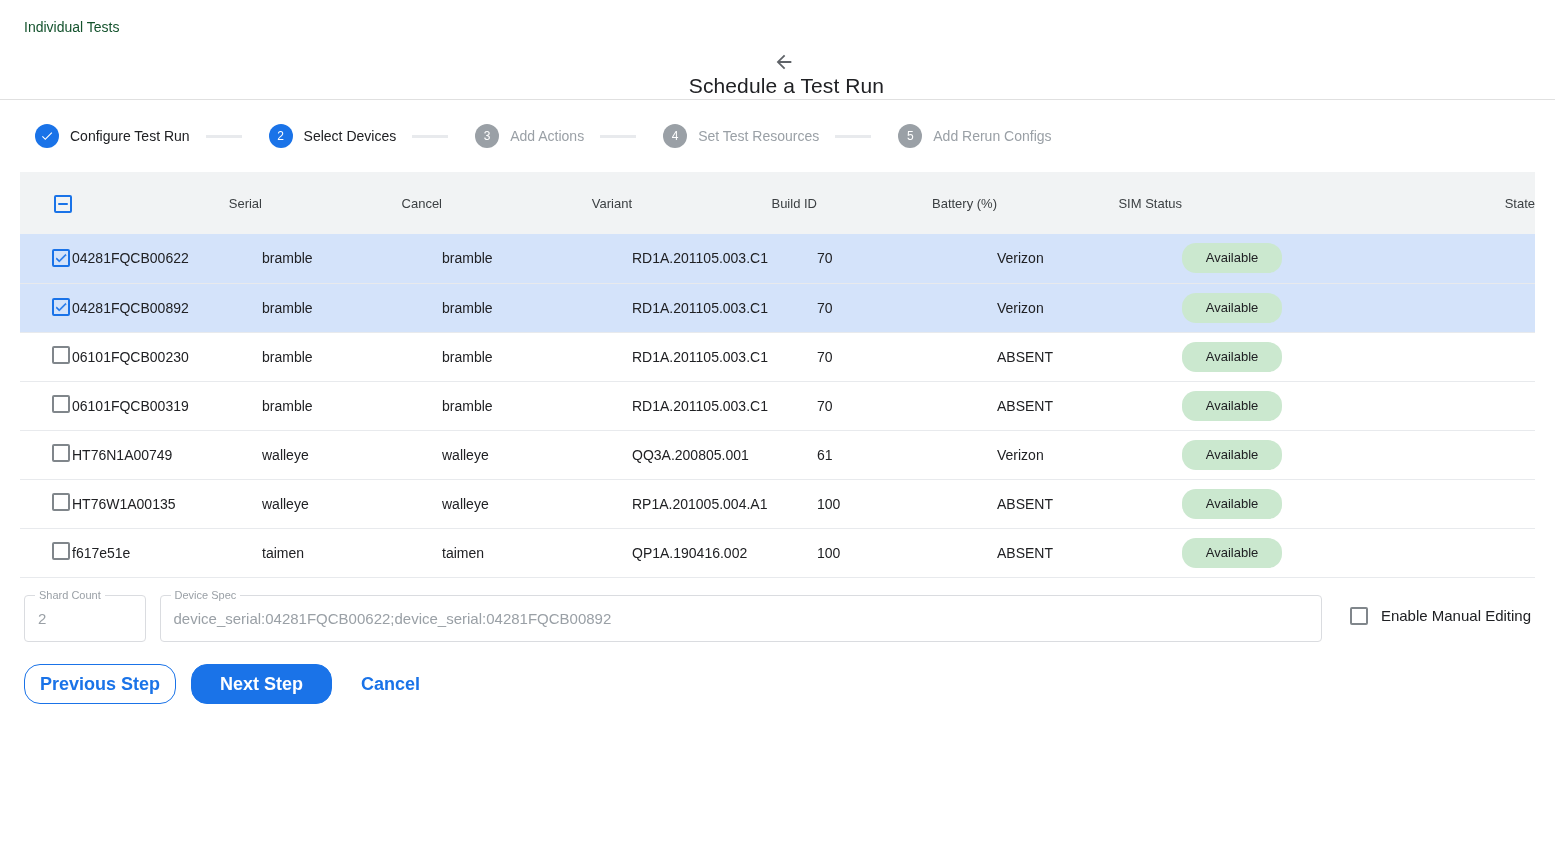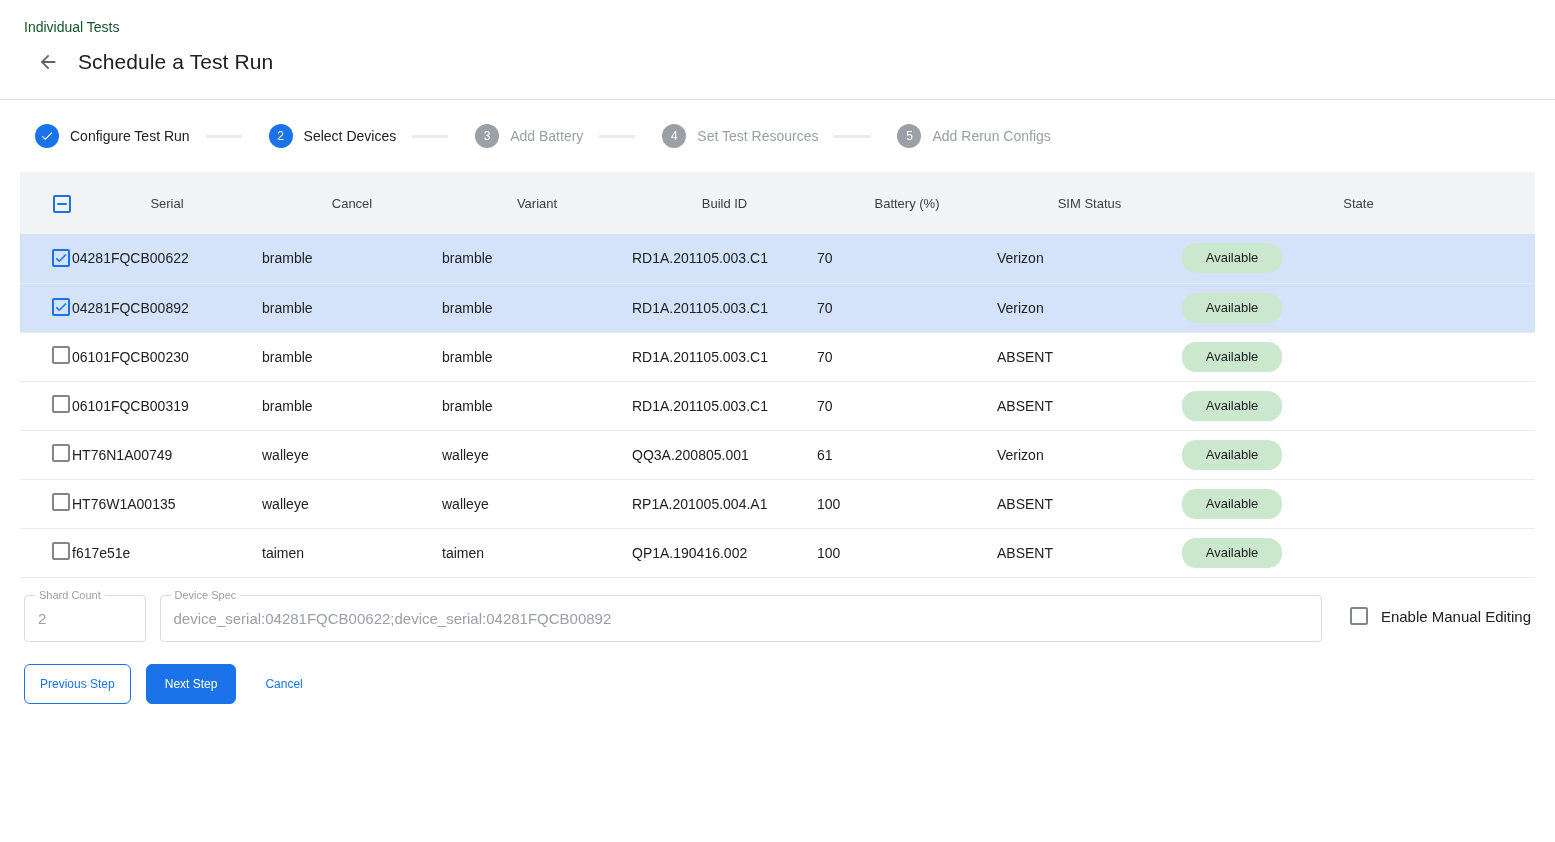--- a/index.html
+++ b/index.html
@@ -22,20 +22,21 @@
   .breadcrumb {
     font-size: 14px;
     color: #14532d;
     line-height: 18px;
     margin-left: 0px;
   }
   .title-row {
     display: flex;
     align-items: center;
     margin-top: 14px;
+    flex-direction: column;
   }
   .back-btn {
     width: 24px; height: 24px;
     display: flex; align-items: center; justify-content: center;
     margin-left: 12px;
     cursor: pointer;
   }
   .back-btn svg { display: block; }
   .page-title {
     font-size: 21px;
@@ -86,21 +87,21 @@
     width: 1515px;
   }
   table.devices {
     width: 100%;
     border-collapse: collapse;
     table-layout: fixed;
     font-size: 14px;
   }
   table.devices thead tr { background: #f1f3f4; height: 62px; }
   table.devices th {
-    text-align: center;
+    text-align: right;
     font-weight: 400;
     color: #3c4043;
     font-size: 13px;
     padding: 0;
     vertical-align: middle;
   }
   table.devices tbody tr {
     height: 49px;
     border-bottom: 1px solid #e8eaed;
     background: #ffffff;
@@ -182,57 +183,57 @@
     padding: 0 13px;
     white-space: nowrap;
     overflow: hidden;
     text-overflow: ellipsis;
   }
   .field-shard { width: 136px; }
   .field-spec  { width: 1303px; margin-left: 14px; }
 
   .manual-edit {
     display: flex;
-    align-items: flex-end;
+    align-items: center;
     margin-left: 28px;
     margin-top: 12px;
     white-space: nowrap;
   }
   .manual-edit .cb { width: 18px; height: 18px; }
   .manual-edit .lbl {
     font-size: 15px;
     color: #202124;
     margin-left: 13px;
   }
 
   
   .actions {
     display: flex;
     align-items: center;
     padding: 22px 24px 0 24px;
   }
   .btn {
     font-family: "Liberation Sans", sans-serif;
-    font-size: 12px;
-    font-weight: 400;
-    border-radius: 6px;
+    font-size: 18px;
+    font-weight: 700;
+    border-radius: 16px;
     cursor: pointer;
     line-height: 16px;
   }
   .btn-outline {
     background: #fff;
     border: 1px solid #1a73e8;
     color: #1a73e8;
     padding: 11px 15px;
   }
   .btn-primary {
     background: #1a73e8;
     border: 1px solid #1a73e8;
     color: #fff;
-    padding: 11px 18px;
+    padding: 11px 28px;
     margin-left: 15px;
   }
   .btn-text {
     background: transparent;
     border: none;
     color: #1a73e8;
     padding: 11px 14px;
     margin-left: 15px;
   }
 </style>
@@ -264,21 +265,21 @@
   <div class="step-connector"></div>
 
   <div class="step">
     <div class="step-circle active">2</div>
     <div class="step-label strong">Select Devices</div>
   </div>
   <div class="step-connector"></div>
 
   <div class="step">
     <div class="step-circle todo">3</div>
-    <div class="step-label muted">Add Battery</div>
+    <div class="step-label muted">Add Actions</div>
   </div>
   <div class="step-connector"></div>
 
   <div class="step">
     <div class="step-circle todo">4</div>
     <div class="step-label muted">Set Test Resources</div>
   </div>
   <div class="step-connector"></div>
 
   <div class="step">

